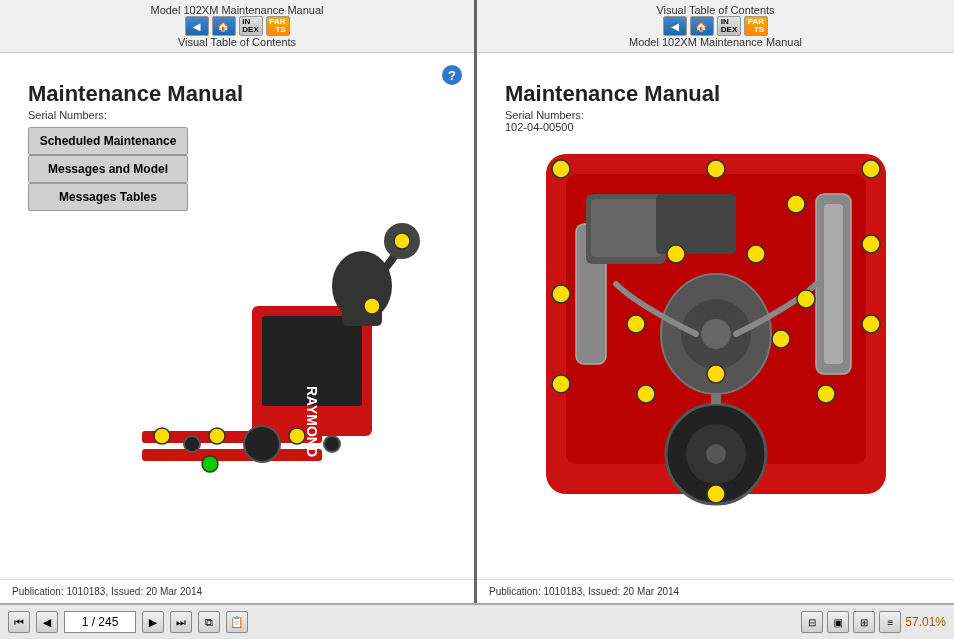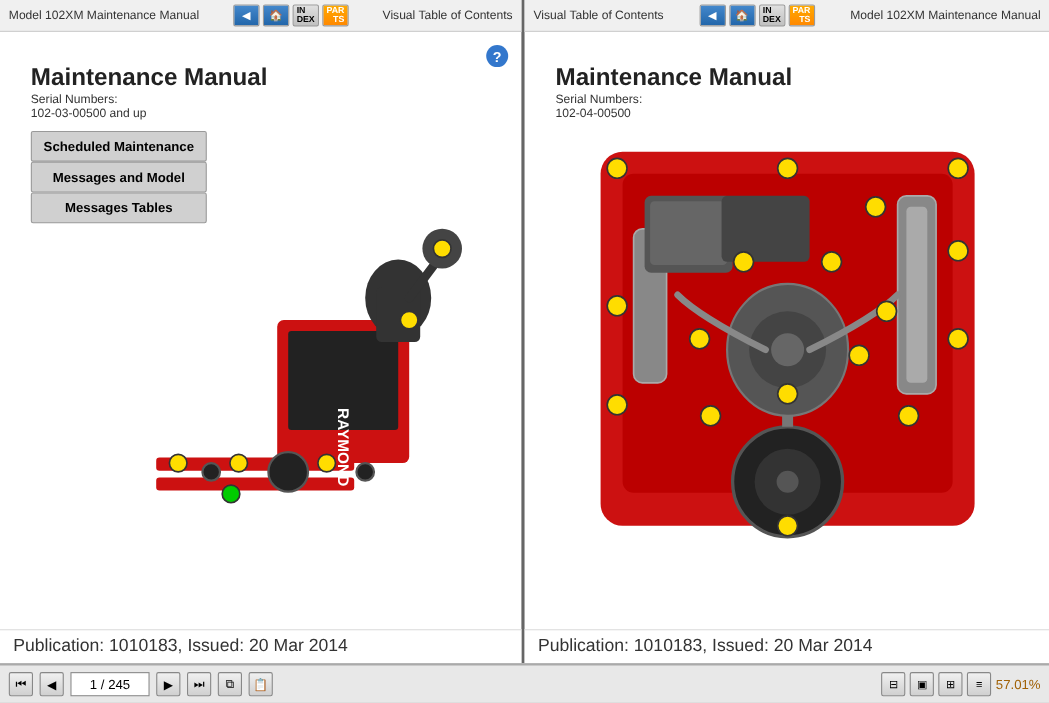--- a/index.html
+++ b/index.html
@@ -1,39 +1,39 @@
 <!DOCTYPE html>
 <html><head>
   <meta charset="utf-8">
   <style>
     * { margin: 0; padding: 0; box-sizing: border-box; }
     body { width: 954px; height: 639px; overflow: hidden; font-family: Arial, sans-serif; background: #888; display: flex; flex-direction: column; }
 
-    .page-header { display: flex; align-items: center; justify-content: space-between; padding: 4px 8px; background: #f0f0f0; border-bottom: 1px solid #ccc; font-size: 11px; }
+    .page-header { display: flex; align-items: center; justify-content: space-between; padding: 4px 8px; background: #f0f0f0; border-bottom: 1px solid #ccc; font-size: 11px; flex-direction: column; }
 
     .header-nav { display: flex; gap: 3px; }
 
     .nav-btn { width: 24px; height: 20px; border: 1px solid #999; background: linear-gradient(to bottom, #e0e0e0, #c0c0c0); cursor: pointer; display: flex; align-items: center; justify-content: center; font-size: 10px; border-radius: 2px; }
 
     .nav-btn.blue { background: linear-gradient(to bottom, #4488cc, #2266aa); color: white; }
     .nav-btn.orange { background: linear-gradient(to bottom, #ffaa00, #ff8800); color: white; text-align: right; }
 
     .page-body { flex: 1; padding: 28px; position: relative; overflow: hidden; }
 
     .manual-title { font-size: 22px; font-weight: bold; color: #222; margin-bottom: 2px; }
     .serial-label { font-size: 11px; color: #333; }
     .serial-number { font-size: 11px; color: #333; margin-bottom: 10px; }
 
     .menu-buttons { display: flex; flex-direction: column; gap: 0; margin-top: 6px; width: 160px; }
 
     .menu-btn { background: #d0d0d0; border: 1px solid #999; padding: 6px 10px; font-size: 12px; font-weight: bold; text-align: center; cursor: pointer; border-radius: 2px; }
 
     .help-icon { position: absolute; top: 12px; right: 12px; width: 20px; height: 20px; border-radius: 50%; background: #3377cc; color: white; display: flex; align-items: center; justify-content: center; font-size: 13px; font-weight: bold; cursor: pointer; }
 
-    .page-footer { padding: 6px 12px; font-size: 16px; color: #333; border-top: 1px solid #ddd; background: white; }
+    .page-footer { padding: 6px 12px; font-size: 10px; color: #333; border-top: 1px solid #ddd; background: white; }
 
     .bottom-bar { height: 36px; background: #e8e8e8; border-top: 2px solid #aaa; display: flex; align-items: center; padding: 0 8px; gap: 6px; }
 
     .bottom-btn { width: 22px; height: 22px; border: 1px solid #888; background: linear-gradient(to bottom, #f0f0f0, #d0d0d0); cursor: pointer; display: flex; align-items: center; justify-content: center; font-size: 11px; border-radius: 2px; }
 
     .page-input { width: 72px; height: 22px; border: 1px solid #888; text-align: center; font-size: 12px; background: white; }
 
     .bottom-spacer { flex: 1; }
 
     .bottom-right-icons { display: flex; gap: 4px; align-items: center; }
@@ -61,21 +61,20 @@
         <div class="nav-btn blue">🏠</div>
         <div class="nav-btn" style="font-size:8px;font-weight:bold;line-height:1;">IN<br>DEX</div>
         <div class="nav-btn orange" style="font-size:8px;font-weight:bold;line-height:1;">PAR<br>TS</div>
       </div>
       <span style="font-size:11px;color:#333;">Visual Table of Contents</span>
     </div>
 
     <div class="page-body" style="position:relative;">
       <div class="manual-title">Maintenance Manual</div>
       <div class="serial-label">Serial Numbers:</div>
-      <div class="serial-number">102-03-00500 and up</div>
 
       <div class="menu-buttons">
         <div class="menu-btn">Scheduled Maintenance</div>
         <div class="menu-btn">Messages and Model</div>
         <div class="menu-btn">Messages Tables</div>
       </div>
 
       <div class="help-icon">?</div>
 
       <div style="position:absolute; top:80px; left:100px; right:0; bottom:30px; display:flex; align-items:center; justify-content:center;">

